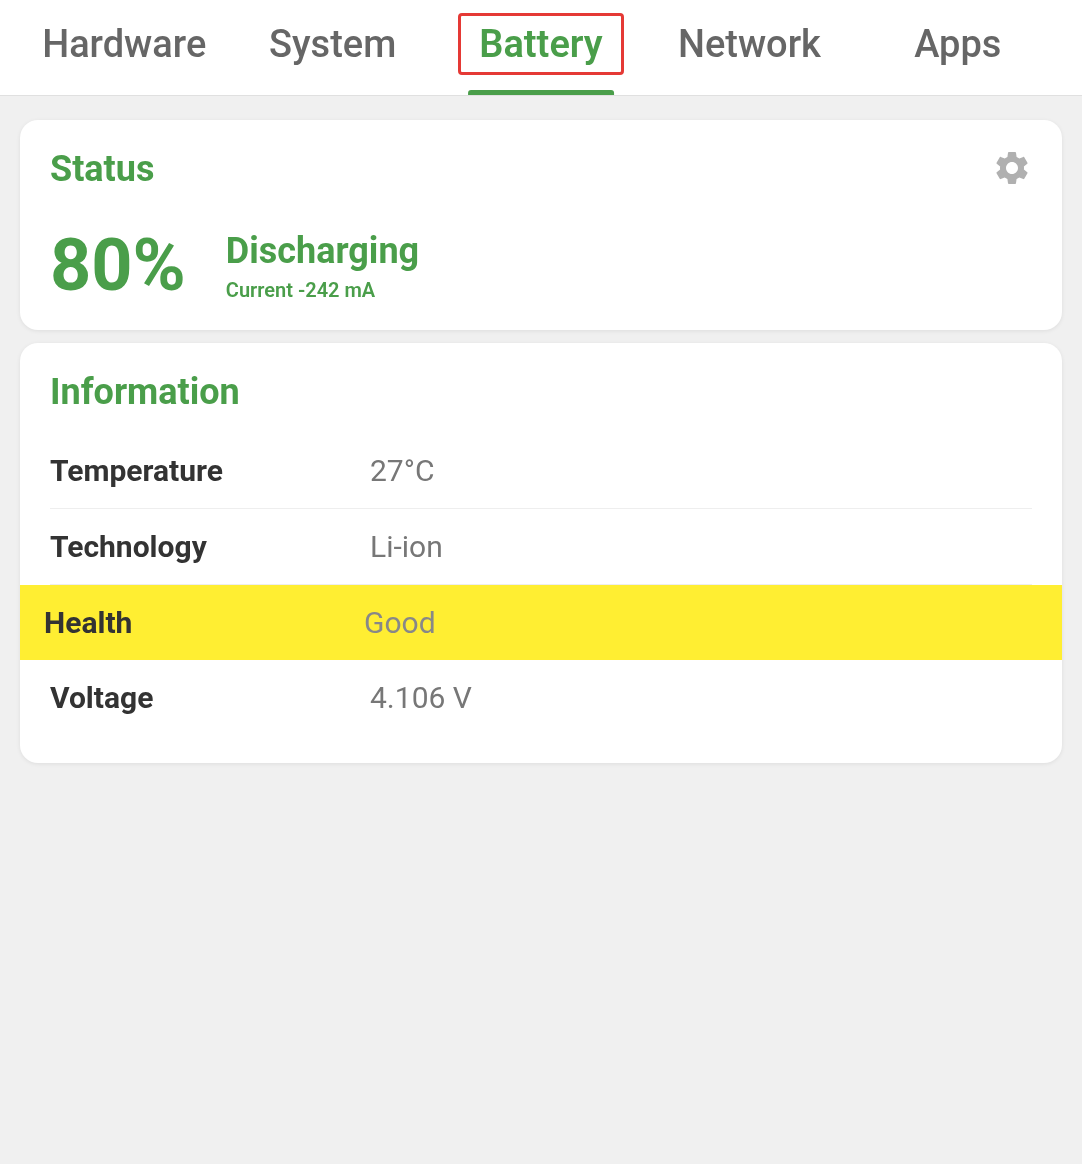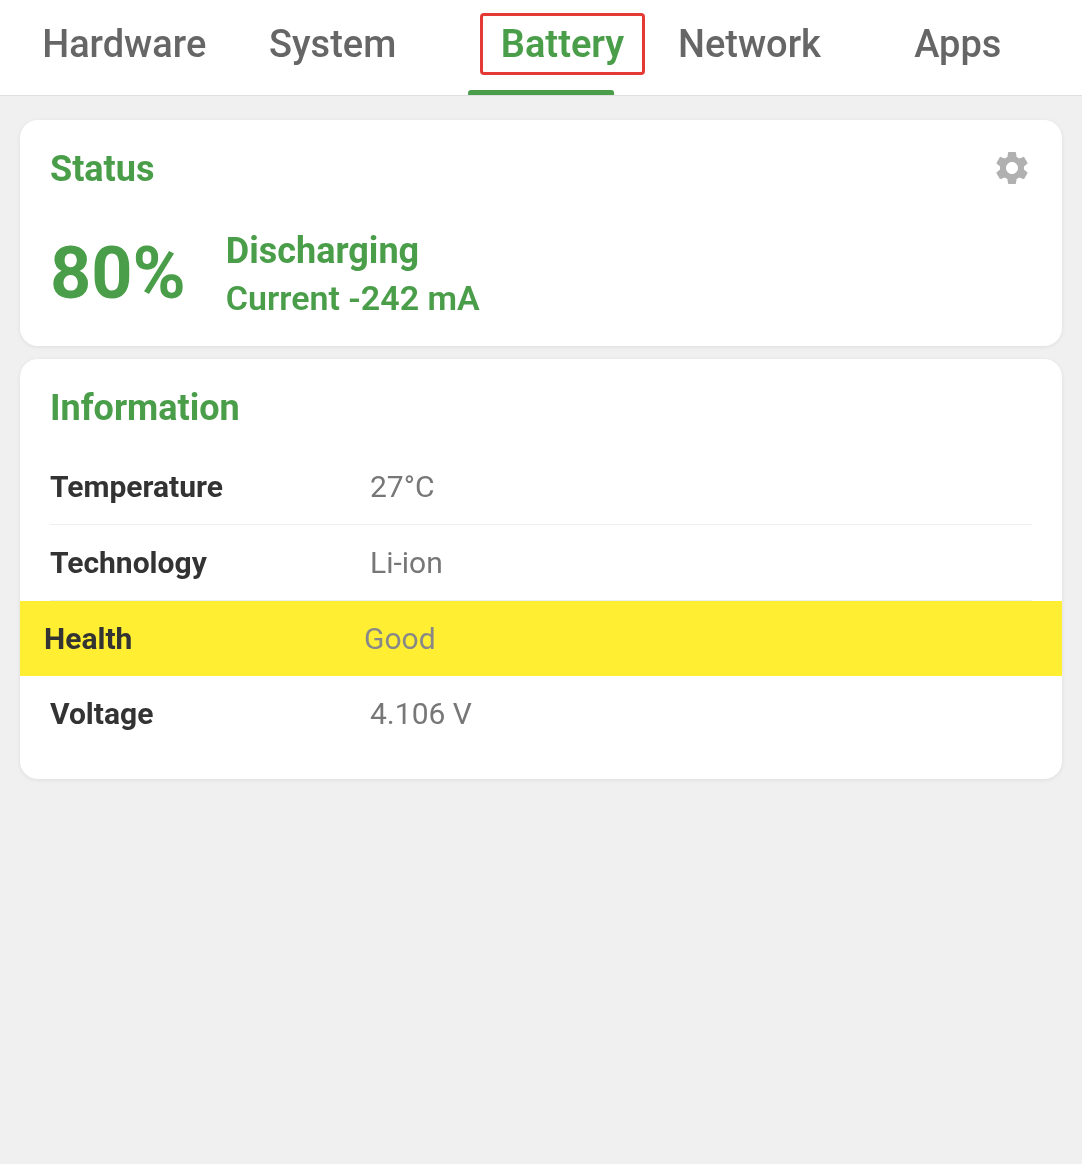--- a/index.html
+++ b/index.html
@@ -36,21 +36,20 @@
       font-weight: 500;
       color: #666;
       cursor: pointer;
       position: relative;
       padding-bottom: 8px;
     }
 
     .tab-item.active {
       color: #4a9e4a;
       font-weight: 600;
-      align-items: flex-end;
     }
 
     .tab-item.active::after {
       content: '';
       position: absolute;
       bottom: 0;
       left: 50%;
       transform: translateX(-50%);
       width: 70%;
       height: 5px;
@@ -107,21 +106,21 @@
       gap: 6px;
     }
 
     .discharging-label {
       font-size: 36px;
       font-weight: 700;
       color: #4a9e4a;
     }
 
     .current-label {
-      font-size: 34px;
+      font-size: 20px;
       font-weight: 600;
       color: #4a9e4a;
     }
 
     .gear-icon-container {
       margin-left: auto;
       align-self: flex-start;
       cursor: pointer;
     }
 

